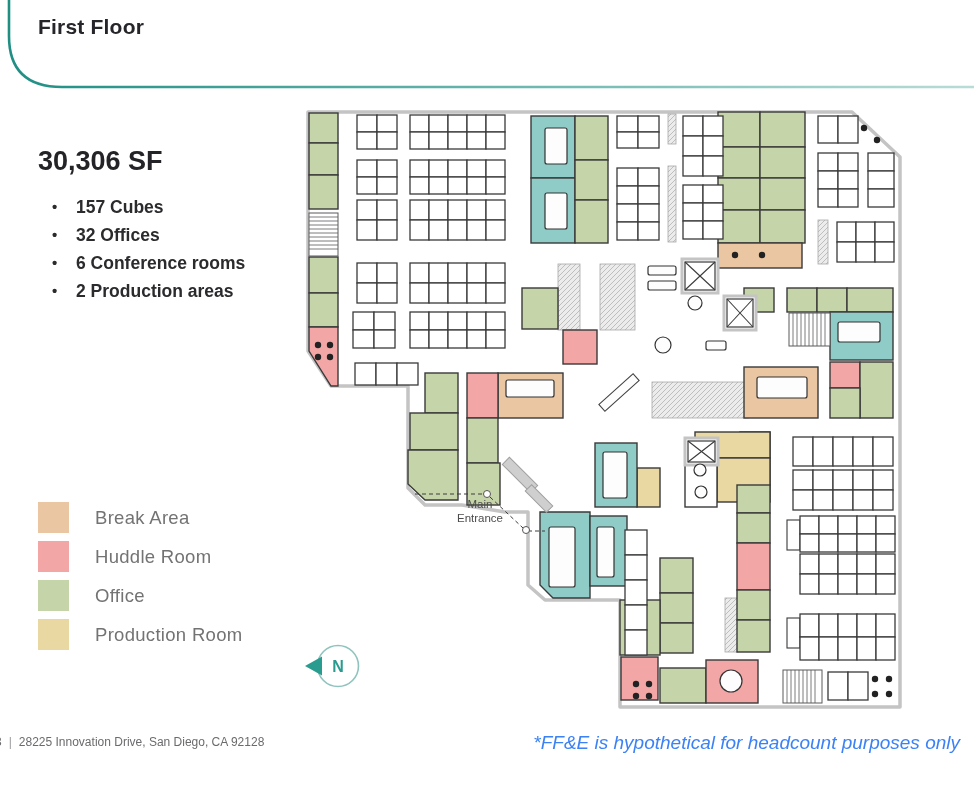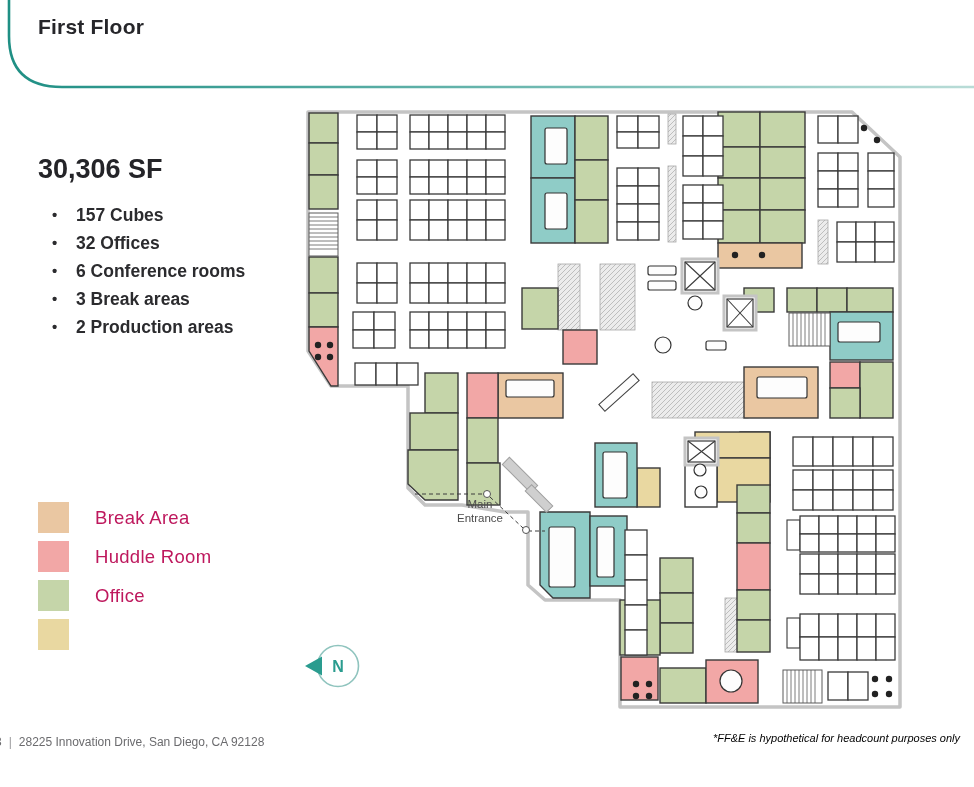--- a/index.html
+++ b/index.html
@@ -2,34 +2,34 @@
 <html><head>
 <meta charset="utf-8">
 <style>
   html,body{margin:0;padding:0}
   body{width:974px;height:787px;position:relative;overflow:hidden;background:#ffffff;
        font-family:"Liberation Sans",sans-serif;color:#2b2b2b}
   #decor-svg{position:absolute;left:0;top:0;pointer-events:none}
   #page-title{position:absolute;left:38px;top:15px;font-size:21px;font-weight:bold;
               color:#26262a;letter-spacing:.2px}
   #stats{position:absolute;left:38px;top:138px;width:280px}
-  #sf-heading{font-size:27px;font-weight:bold;color:#242428;margin:16px 0 21px 0}
+  #sf-heading{font-size:27px;font-weight:bold;color:#242428;margin:8px 0 21px 0}
   #bullet-list{list-style:none;margin:11px;padding:0}
   #bullet-list li{position:relative;padding-left:27px;font-size:17.5px;font-weight:bold;
                   color:#2b2b2e;margin-bottom:10px;line-height:18px}
   #bullet-list li::before{content:"\2022";position:absolute;left:3px;top:0;font-size:15px}
   #legend{position:absolute;left:38px;top:502px}
   .lrow{display:flex;align-items:center;margin-bottom:8px;height:31px}
   .swatch{width:31px;height:31px;margin-right:26px;flex:0 0 auto}
-  .llabel{font-size:18.5px;color:#be185d;letter-spacing:.3px}
+  .llabel{font-size:18.5px;color:#737373;letter-spacing:.3px}
   #compass-svg{position:absolute;left:296px;top:640px}
   #plan-svg{position:absolute;left:0;top:0;pointer-events:none}
   #footer-left{position:absolute;left:-5px;top:735px;font-size:12px;color:#6b6b6e;white-space:nowrap}
   #footer-left .sep{margin:0 7px;color:#9a9a9d}
-  #footer-note{position:absolute;right:14px;top:732px;font-size:11px;font-style:italic;color:#000000}
+  #footer-note{position:absolute;right:14px;top:732px;font-size:19px;font-style:italic;color:#3b82f6}
 </style>
 </head>
 <body>
 
 <svg id="decor-svg" width="974" height="100">
   <defs>
     <linearGradient id="tealfade" x1="0" y1="0" x2="1" y2="0">
       <stop offset="0" stop-color="#1f8f84"></stop>
       <stop offset="0.55" stop-color="#6fb9b1"></stop>
       <stop offset="1" stop-color="#b9dcd7"></stop>
@@ -39,40 +39,40 @@
 </svg>
 
 <div id="page-title">First Floor</div>
 
 <div id="stats">
   <div id="sf-heading">30,306 SF</div>
   <ul id="bullet-list">
       <li>157 Cubes</li>
       <li>32 Offices</li>
       <li>6 Conference rooms</li>
-      <li>3 Break areas</li>
       <li>2 Production areas</li>
     </ul>
 </div>
 
 <div id="legend">
     <div class="lrow">
       <div class="swatch" style="background: rgb(234, 199, 162);"></div>
       <span class="llabel">Break Area</span>
     </div>
     <div class="lrow">
       <div class="swatch" style="background: rgb(242, 167, 166);"></div>
       <span class="llabel">Huddle Room</span>
     </div>
     <div class="lrow">
       <div class="swatch" style="background: rgb(197, 213, 169);"></div>
       <span class="llabel">Office</span>
     </div>
     <div class="lrow">
       <div class="swatch" style="background: rgb(233, 216, 161);"></div>
+      <span class="llabel">Production Room</span>
     </div>
   </div>
 
 <svg id="compass-svg" width="74" height="58" viewBox="296 642 74 58">
   <circle cx="338" cy="668" r="20.5" fill="#ffffff" stroke="#8fc4be" stroke-width="1.6"></circle>
   <polygon points="305,668 322,658.5 322,677.5" fill="#2a9c8f"></polygon>
   <text x="338" y="674" text-anchor="middle" font-size="16" font-weight="bold" fill="#2a9c8f" font-family="Liberation Sans, sans-serif">N</text>
 </svg>
 
 <svg id="plan-svg" width="974" height="787" viewBox="0 0 974 787">

